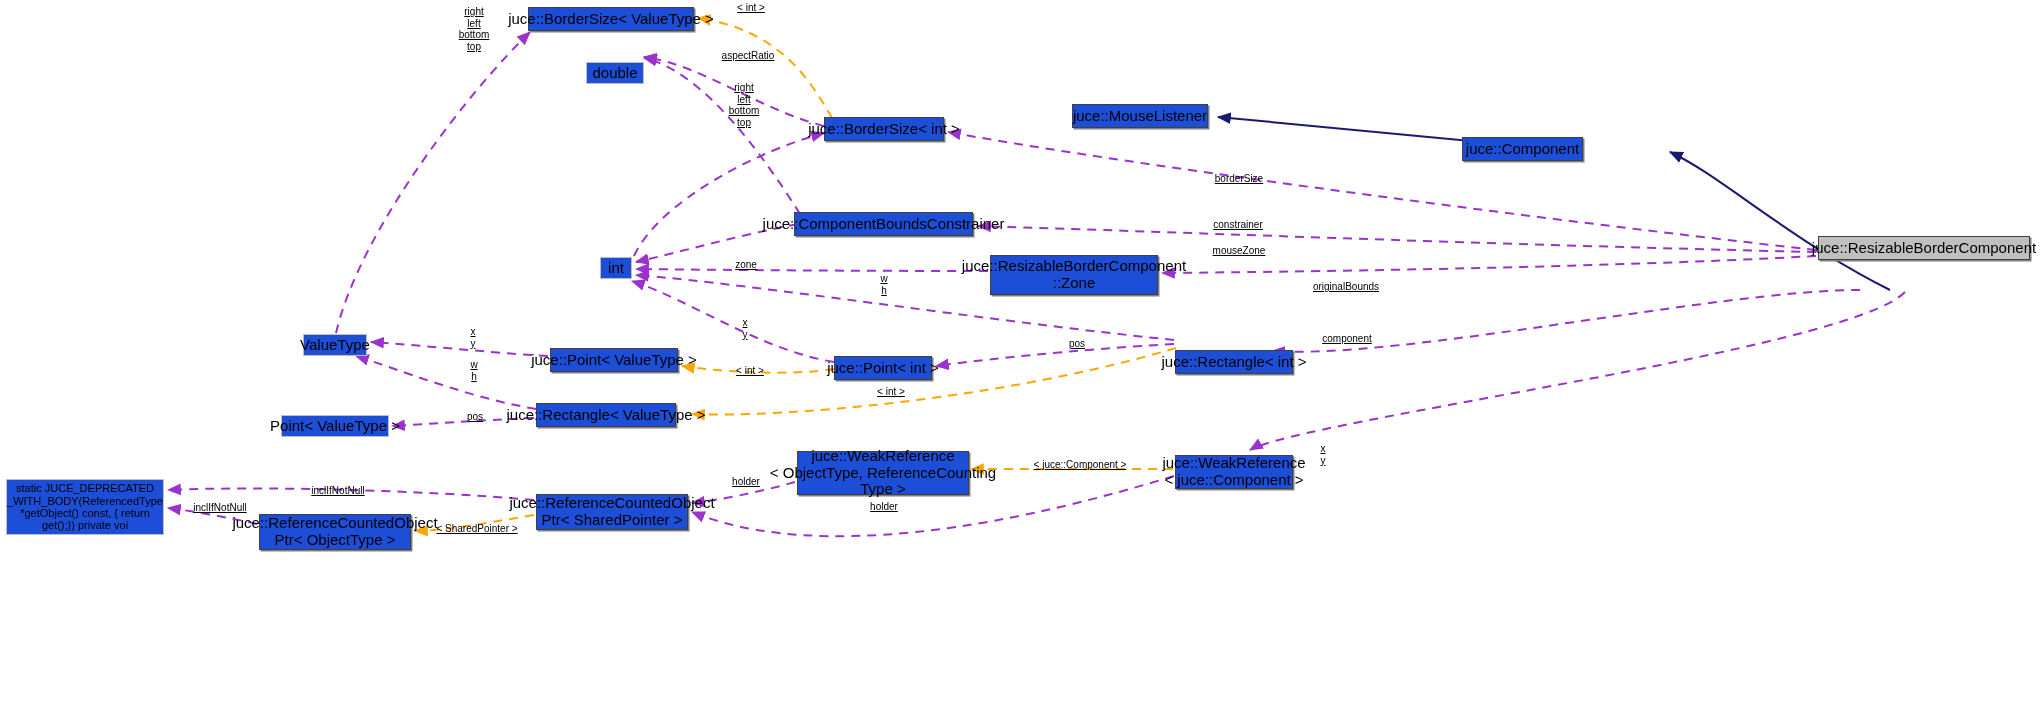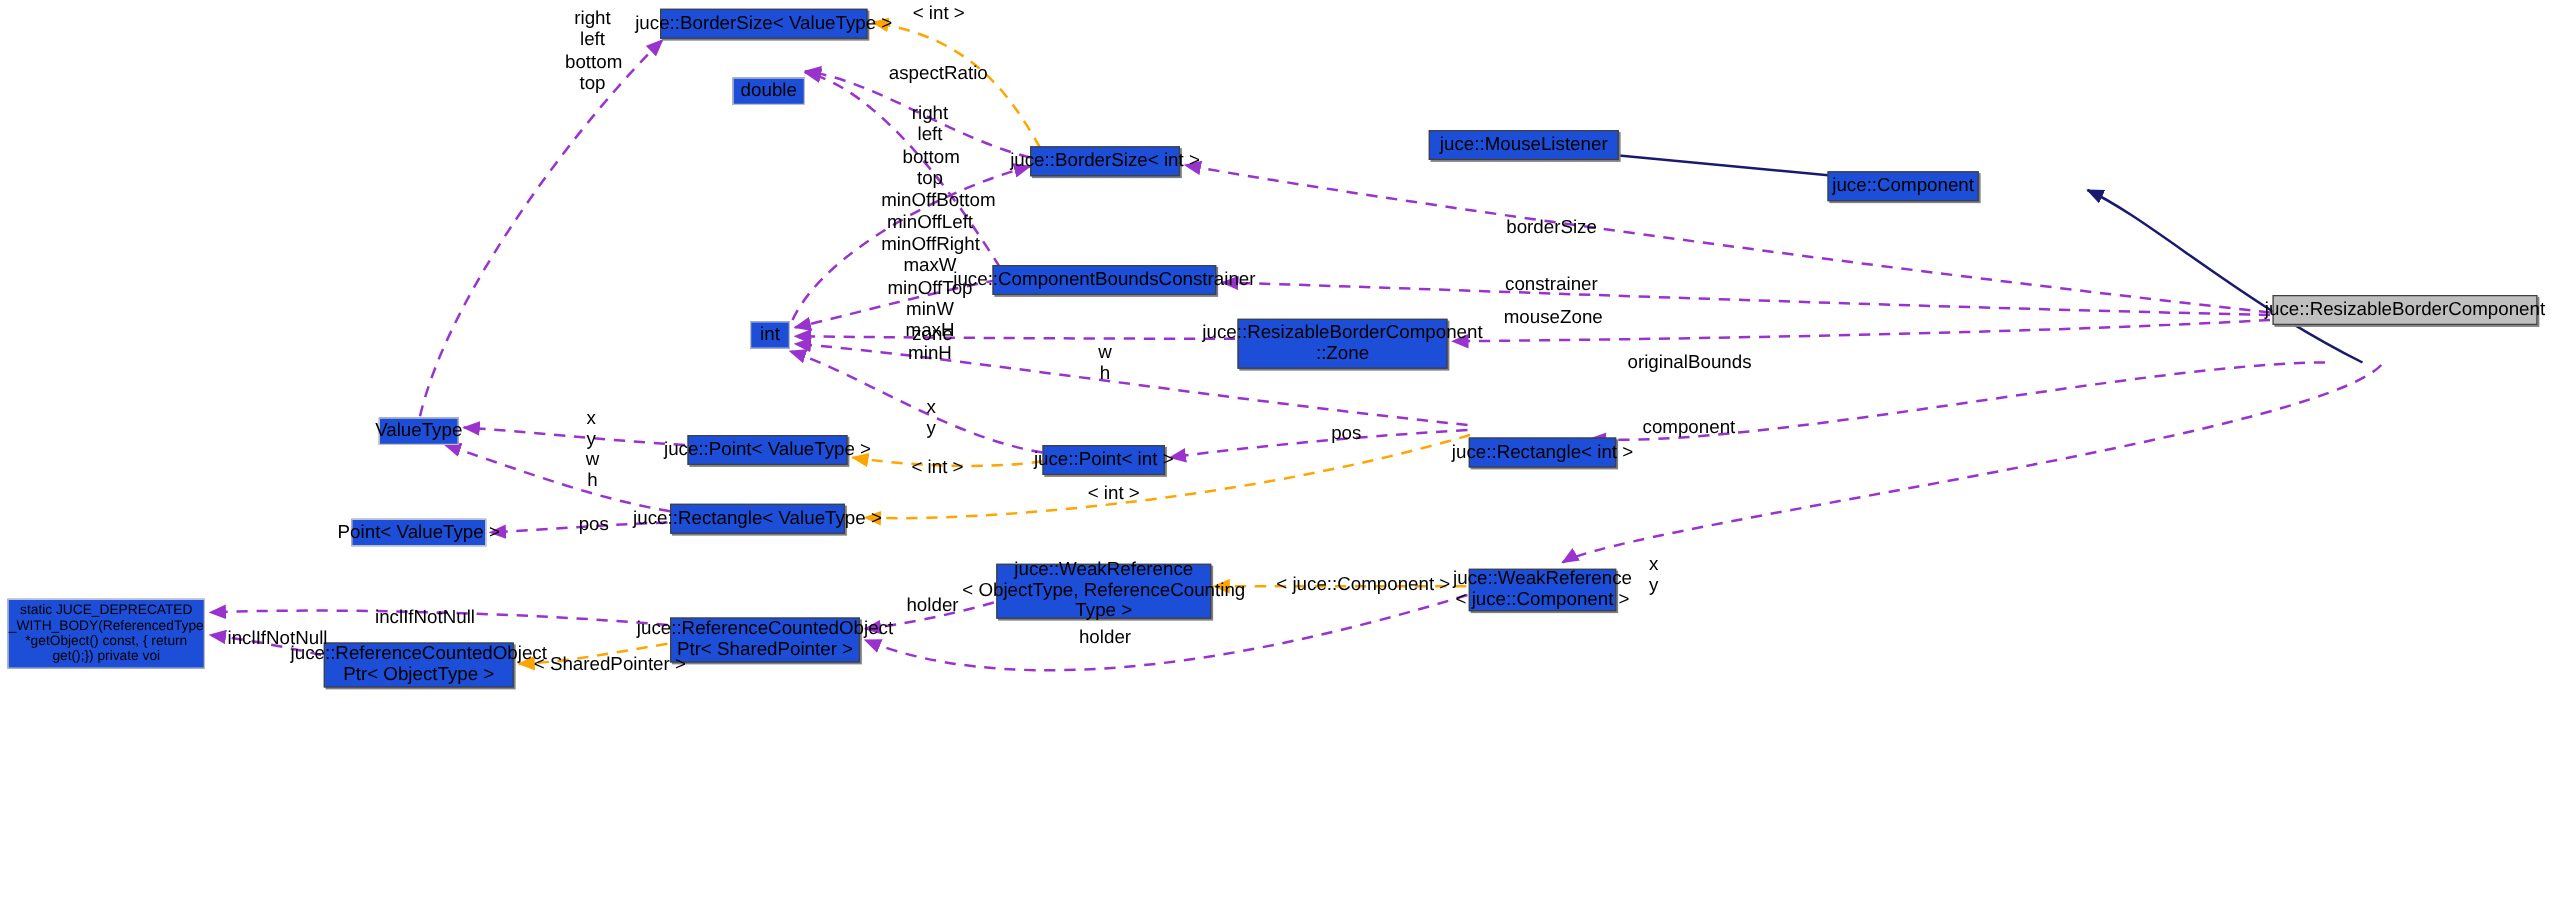--- a/index.html
+++ b/index.html
@@ -11,22 +11,22 @@
   .node{position:absolute;box-sizing:border-box;display:flex;align-items:center;
         justify-content:center;text-align:center;line-height:1.12;
         font-size:15px;color:#000000;background:#1d4ed8;padding:1px 6px;white-space:pre;}
   
   .node.cls{border:1px solid #404040;box-shadow:1.5px 1.5px 0 0 #808080;}
   
   .node.plain{border:1px solid #bfbfbf;}
   
   .node.focus{border:1px solid #404040;background:#bfbfbf;box-shadow:1.5px 1.5px 0 0 #808080;}
 
-  .edge-label{position:absolute;font-size:15px;color:#000000;white-space:pre;
-              text-align:center;line-height:1.16;background:transparent;}
+  .edge-label{position:absolute;font-size:10px;color:#000000;white-space:pre;
+              text-align:center;line-height:1.16;background:transparent;text-decoration:underline;}
 </style>
 </head>
 <body>
 
 <div id="diagram">
 
   <svg id="edges" viewBox="0 0 2041 718" xmlns="http://www.w3.org/2000/svg">
     <defs>
       <marker id="arrNavy" viewBox="0 0 12 10" refX="11" refY="5" markerWidth="7" markerHeight="6" orient="auto-start-reverse">
         <path d="M0,0 L12,5 L0,10 z" fill="#191970"></path>
@@ -72,21 +72,21 @@
       <path d="M832,118 C810,80 780,30 698,18"></path>
       <path d="M834,369 C790,376 720,372 682,366"></path>
       <path d="M1176,348 C1000,400 780,418 692,414"></path>
       <path d="M1173,469 C1100,469 1020,469 971,469"></path>
       <path d="M534,515 C480,524 450,530 415,531"></path>
     </g>
   </svg>
 
   <div class="node cls" style="left:528px;top:7px;width:166px;height:24px;">juce::BorderSize&lt; ValueType &gt;</div>
   <div class="node plain" style="left:586px;top:62px;width:58px;height:22px;">double</div>
-  <div class="node cls" style="left:1143px;top:104px;width:152px;height:24px;">juce::MouseListener</div>
+  <div class="node cls" style="left:1072px;top:104px;width:136px;height:24px;">juce::MouseListener</div>
   <div class="node cls" style="left:1462px;top:137px;width:121px;height:24px;">juce::Component</div>
   <div class="node cls" style="left:824px;top:117px;width:120px;height:24px;">juce::BorderSize&lt; int &gt;</div>
   <div class="node cls" style="left:794px;top:212px;width:179px;height:24px;">juce::ComponentBoundsConstrainer</div>
   <div class="node focus" style="left:1818px;top:236px;width:212px;height:24px;">juce::ResizableBorderComponent</div>
   <div class="node plain" style="left:600px;top:257px;width:32px;height:22px;">int</div>
   <div class="node cls" style="left:990px;top:255px;width:168px;height:40px;">juce::ResizableBorderComponent
 ::Zone</div>
   <div class="node plain" style="left:303px;top:334px;width:64px;height:22px;">ValueType</div>
   <div class="node cls" style="left:550px;top:348px;width:128px;height:24px;">juce::Point&lt; ValueType &gt;</div>
   <div class="node cls" style="left:834px;top:356px;width:98px;height:24px;">juce::Point&lt; int &gt;</div>
@@ -110,28 +110,20 @@
   <div class="edge-label" style="left:452px;top:6px;width:44px;">right
 left
 bottom
 top</div>
   <div class="edge-label" style="left:728px;top:2px;width:46px;">&lt; int &gt;</div>
   <div class="edge-label" style="left:711px;top:50px;width:74px;">aspectRatio</div>
   <div class="edge-label" style="left:722px;top:82px;width:44px;">right
 left
 bottom
 top</div>
-  <div class="edge-label" style="left:705px;top:152px;width:78px;">minOffBottom
-minOffLeft
-minOffRight
-maxW
-minOffTop
-minW
-maxH
-minH</div>
   <div class="edge-label" style="left:1205px;top:173px;width:68px;">borderSize</div>
   <div class="edge-label" style="left:1204px;top:219px;width:68px;">constrainer</div>
   <div class="edge-label" style="left:1203px;top:245px;width:72px;">mouseZone</div>
   <div class="edge-label" style="left:729px;top:259px;width:34px;">zone</div>
   <div class="edge-label" style="left:1302px;top:281px;width:88px;">originalBounds</div>
   <div class="edge-label" style="left:875px;top:273px;width:18px;">w
 h</div>
   <div class="edge-label" style="left:1316px;top:443px;width:14px;">x
 y</div>
   <div class="edge-label" style="left:1314px;top:333px;width:66px;">component</div>

